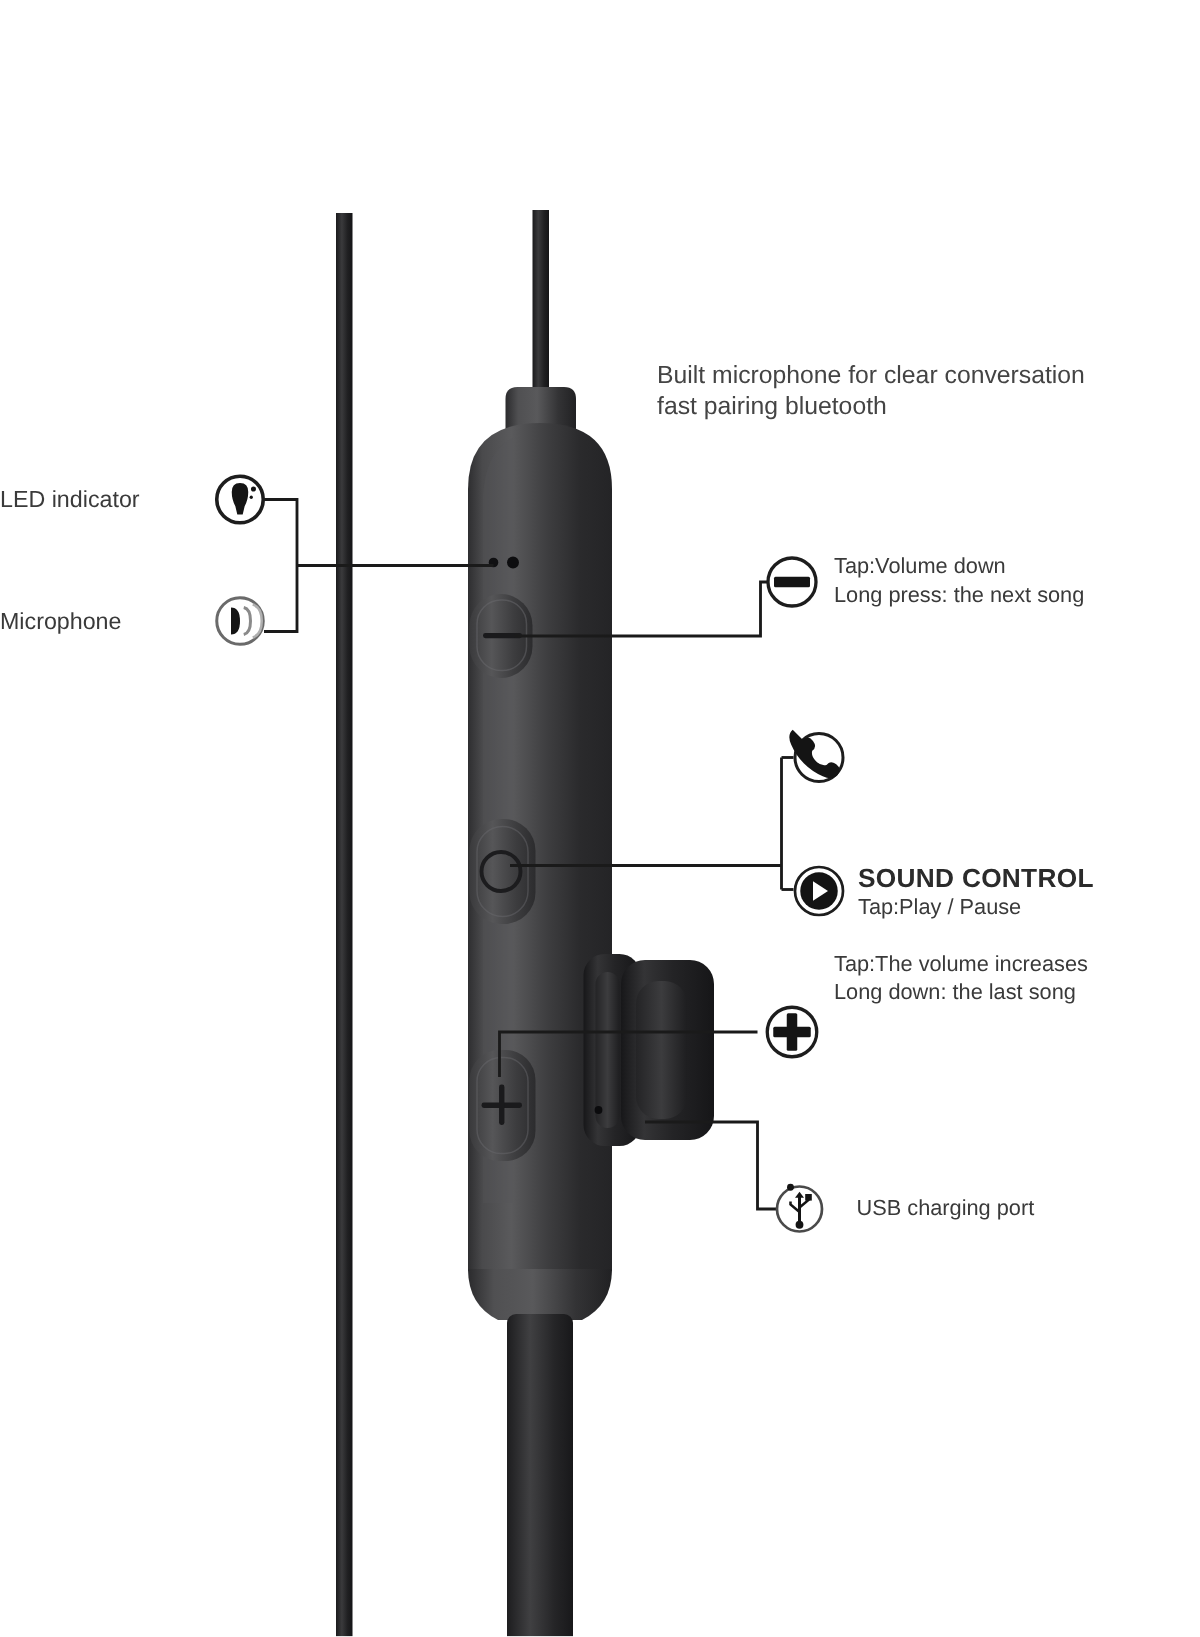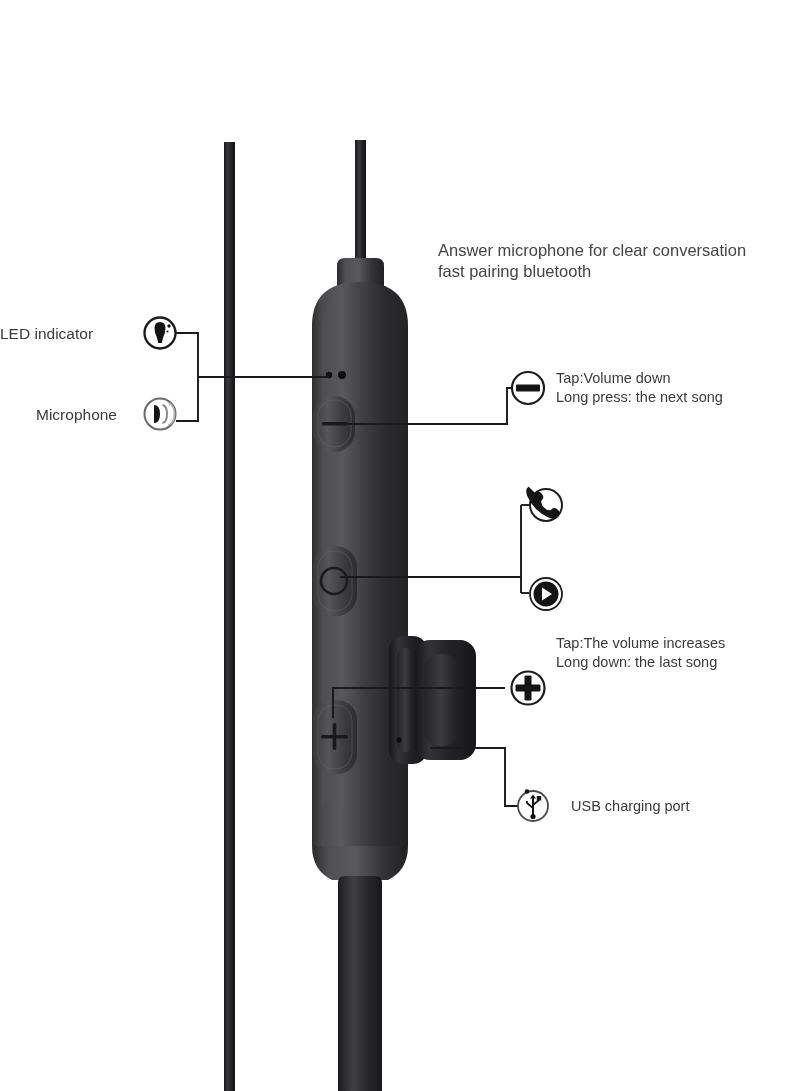--- a/index.html
+++ b/index.html
@@ -214,34 +214,38 @@
       <path d="M530 798.5 l3 -4 l3 4 z" fill="#141414"></path>
       <path d="M533 808 l-6 -5 v-2" stroke="#141414" stroke-width="1.7" fill="none"></path>
       <path d="M533 805 l6 -5 v-2" stroke="#141414" stroke-width="1.7" fill="none"></path>
       <circle cx="527" cy="791.5" r="2.3" fill="#141414"></circle>
       <rect x="536.8" y="796" width="4.4" height="4.4" fill="#141414"></rect>
       <circle cx="533" cy="816.5" r="2.6" fill="#141414"></circle>
     </g>
   </svg>
 
   <div class="lbl lbl-head stack" style="left:438px; top:240px;">
-    <div>Answer microphone for clear conversation</div>
+    <div>Built microphone for clear conversation</div>
     <div>fast pairing bluetooth</div>
   </div>
 
   <div class="lbl lbl-left" style="left:0px; top:324px; width:138px;">LED indicator</div>
 
-  <div class="lbl lbl-left" style="left:0px; top:405px; width:138px;padding-left:36px;">Microphone</div>
+  <div class="lbl lbl-left" style="left:0px; top:405px; width:138px;">Microphone</div>
 
   <div class="lbl lbl-right stack" style="left:556px; top:369px;">
     <div>Tap:Volume down</div>
     <div>Long press: the next song</div>
   </div>
 
 
+  <div class="lbl stack" style="left:572px; top:574px;">
+    <div class="lbl-strong">SOUND CONTROL</div>
+    <div class="lbl-right">Tap:Play / Pause</div>
+  </div>
 
   <div class="lbl lbl-right stack" style="left:556px; top:634px;">
     <div>Tap:The volume increases</div>
     <div>Long down: the last song</div>
   </div>
 
   <div class="lbl lbl-right" style="left:551px; top:797px;margin-left:20px;">USB charging port</div>
 
 </div>
 

